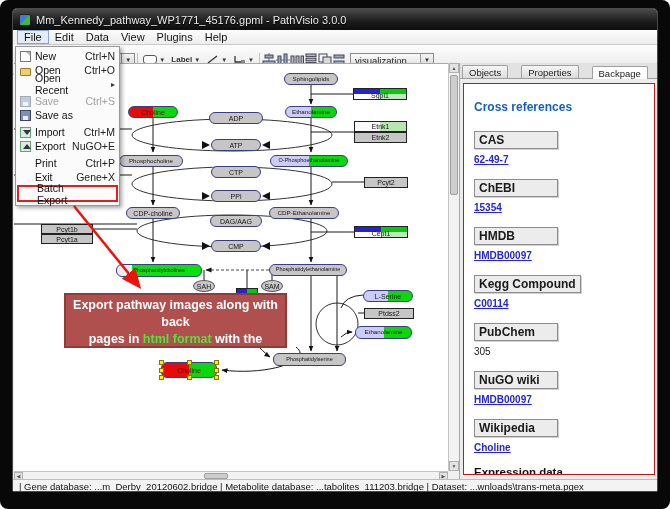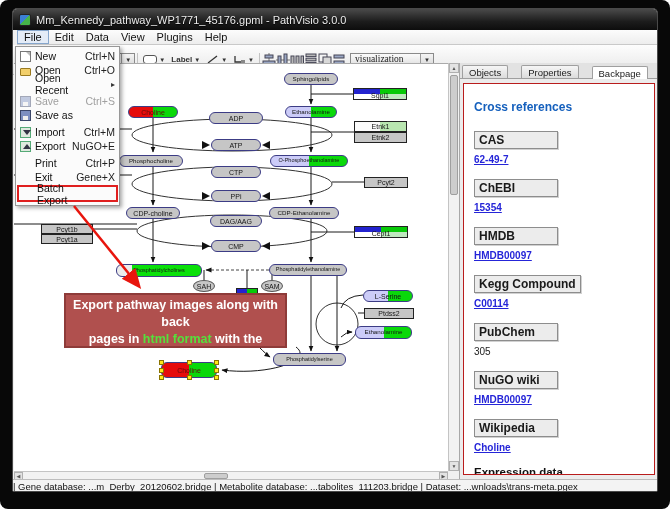--- a/index.html
+++ b/index.html
@@ -13,21 +13,21 @@
   .appicon { width:12px; height:12px; border-radius:2px; background:linear-gradient(135deg,#3b7fd4 50%,#46b44a 50%); border:1px solid #222; }
 
   
   #menubar { position:absolute; left:4px; top:21px; width:646px; height:15px; background:linear-gradient(#fcfcfc,#ededed); border-bottom:1px solid #c9c9c9; display:flex; align-items:stretch; font-size:11px; color:#111; }
   .mb-item { padding:0 6px; display:flex; align-items:center; }
   .mb-item.active { background:#e4ecf7; border:1px solid #87a7cd; }
 
   
   #toolbar { position:absolute; left:0; top:36px; width:646px; height:30px; background:linear-gradient(#fdfdfd,#e6e6e6); border-bottom:1px solid #bcbcbc; display:flex; align-items:center; gap:0; padding:0 6px; font-size:10px; color:#222; }
   .tb-sep { width:1px; height:13px; background:#c2c2c2; margin:0 2px; }
-  .combo { display:flex; align-items:flex-start; border:1px solid #8a8a8a; background:#fff; height:14px;font-family:Liberation Serif, serif; }
+  .combo { display:flex; align-items:flex-end; border:1px solid #8a8a8a; background:#fff; height:14px; }
   .combo .cv { padding:0 4px; font-size:10px; min-width:60px; }
   .combo .cbtn { width:13px; height:100%; background:linear-gradient(#f4f4f4,#d8d8d8); border-left:1px solid #9a9a9a; font-size:6px; display:flex; align-items:center; justify-content:center; color:#333; }
   .combo.btnstyle { background:linear-gradient(#fbfbfb,#dedede); }
   .tbtn { display:flex; align-items:center; gap:2px; padding:1px 2px; border:1px solid transparent; border-radius:2px; }
   .dn-glyph { width:14px; height:9px; border:1px solid #555; border-radius:3px; background:#fff; }
   .caret { font-size:6px; color:#333; }
   .lbl-glyph { font-size:8px; font-weight:bold; color:#333; }
   .tico { display:block; }
 
   
@@ -87,21 +87,21 @@
   .tab { padding:1px 6px 0; border:1px solid #9f9f9f; border-bottom:none; border-radius:2px 2px 0 0; background:linear-gradient(#f6f6f6,#dcdcdc); color:#222; display:flex; align-items:center; }
   .tab.active { background:#fff; position:relative; top:1px; font-weight:normal; }
   #rp-content { position:absolute; left:3px; top:20px; width:192px; height:392px; background:#fff; border:1px solid #b91c1c; overflow:hidden; padding:16px 0 0 10px; }
   #bp-title { color:#1560bd; font-weight:bold; font-size:12px; margin-bottom:16px; }
   .bp-head { display:inline-block; min-width:84px; background:#ececec; border:1px solid #8d8d8d; box-shadow:1px 1px 0 rgba(0,0,0,.18); font-weight:bold; font-size:12px; color:#1a1a1a; padding:1px 4px; margin-bottom:5px; }
   .bp-val { font-size:10px; font-weight:bold; color:#2525d8; text-decoration:underline; margin-bottom:13px; }
   .bp-val.plain { color:#222; text-decoration:none; font-weight:normal; }
   #bp-footer { font-weight:bold; font-size:11.5px; color:#111; margin-top:3px; }
 
   
-  #statusbar { position:absolute; left:0; top:470px; width:646px; height:14px; background:#f3f3f3; border-top:1px solid #bdbdbd; display:flex; align-items:center; font-size:9.5px; color:#111; white-space:nowrap; }
+  #statusbar { position:absolute; left:0; top:470px; width:646px; height:14px; background:#f3f3f3; border-top:1px solid #bdbdbd; display:flex; align-items:center; padding-left:6px; font-size:9.5px; color:#111; white-space:nowrap; }
 
   #red-overlay { position:absolute; left:0; top:0; width:646px; height:484px; z-index:30; pointer-events:none; }
 </style>
 </head>
 <body>
 
 <div id="frame">
   <div id="window">
 
     <div id="titlebar">

